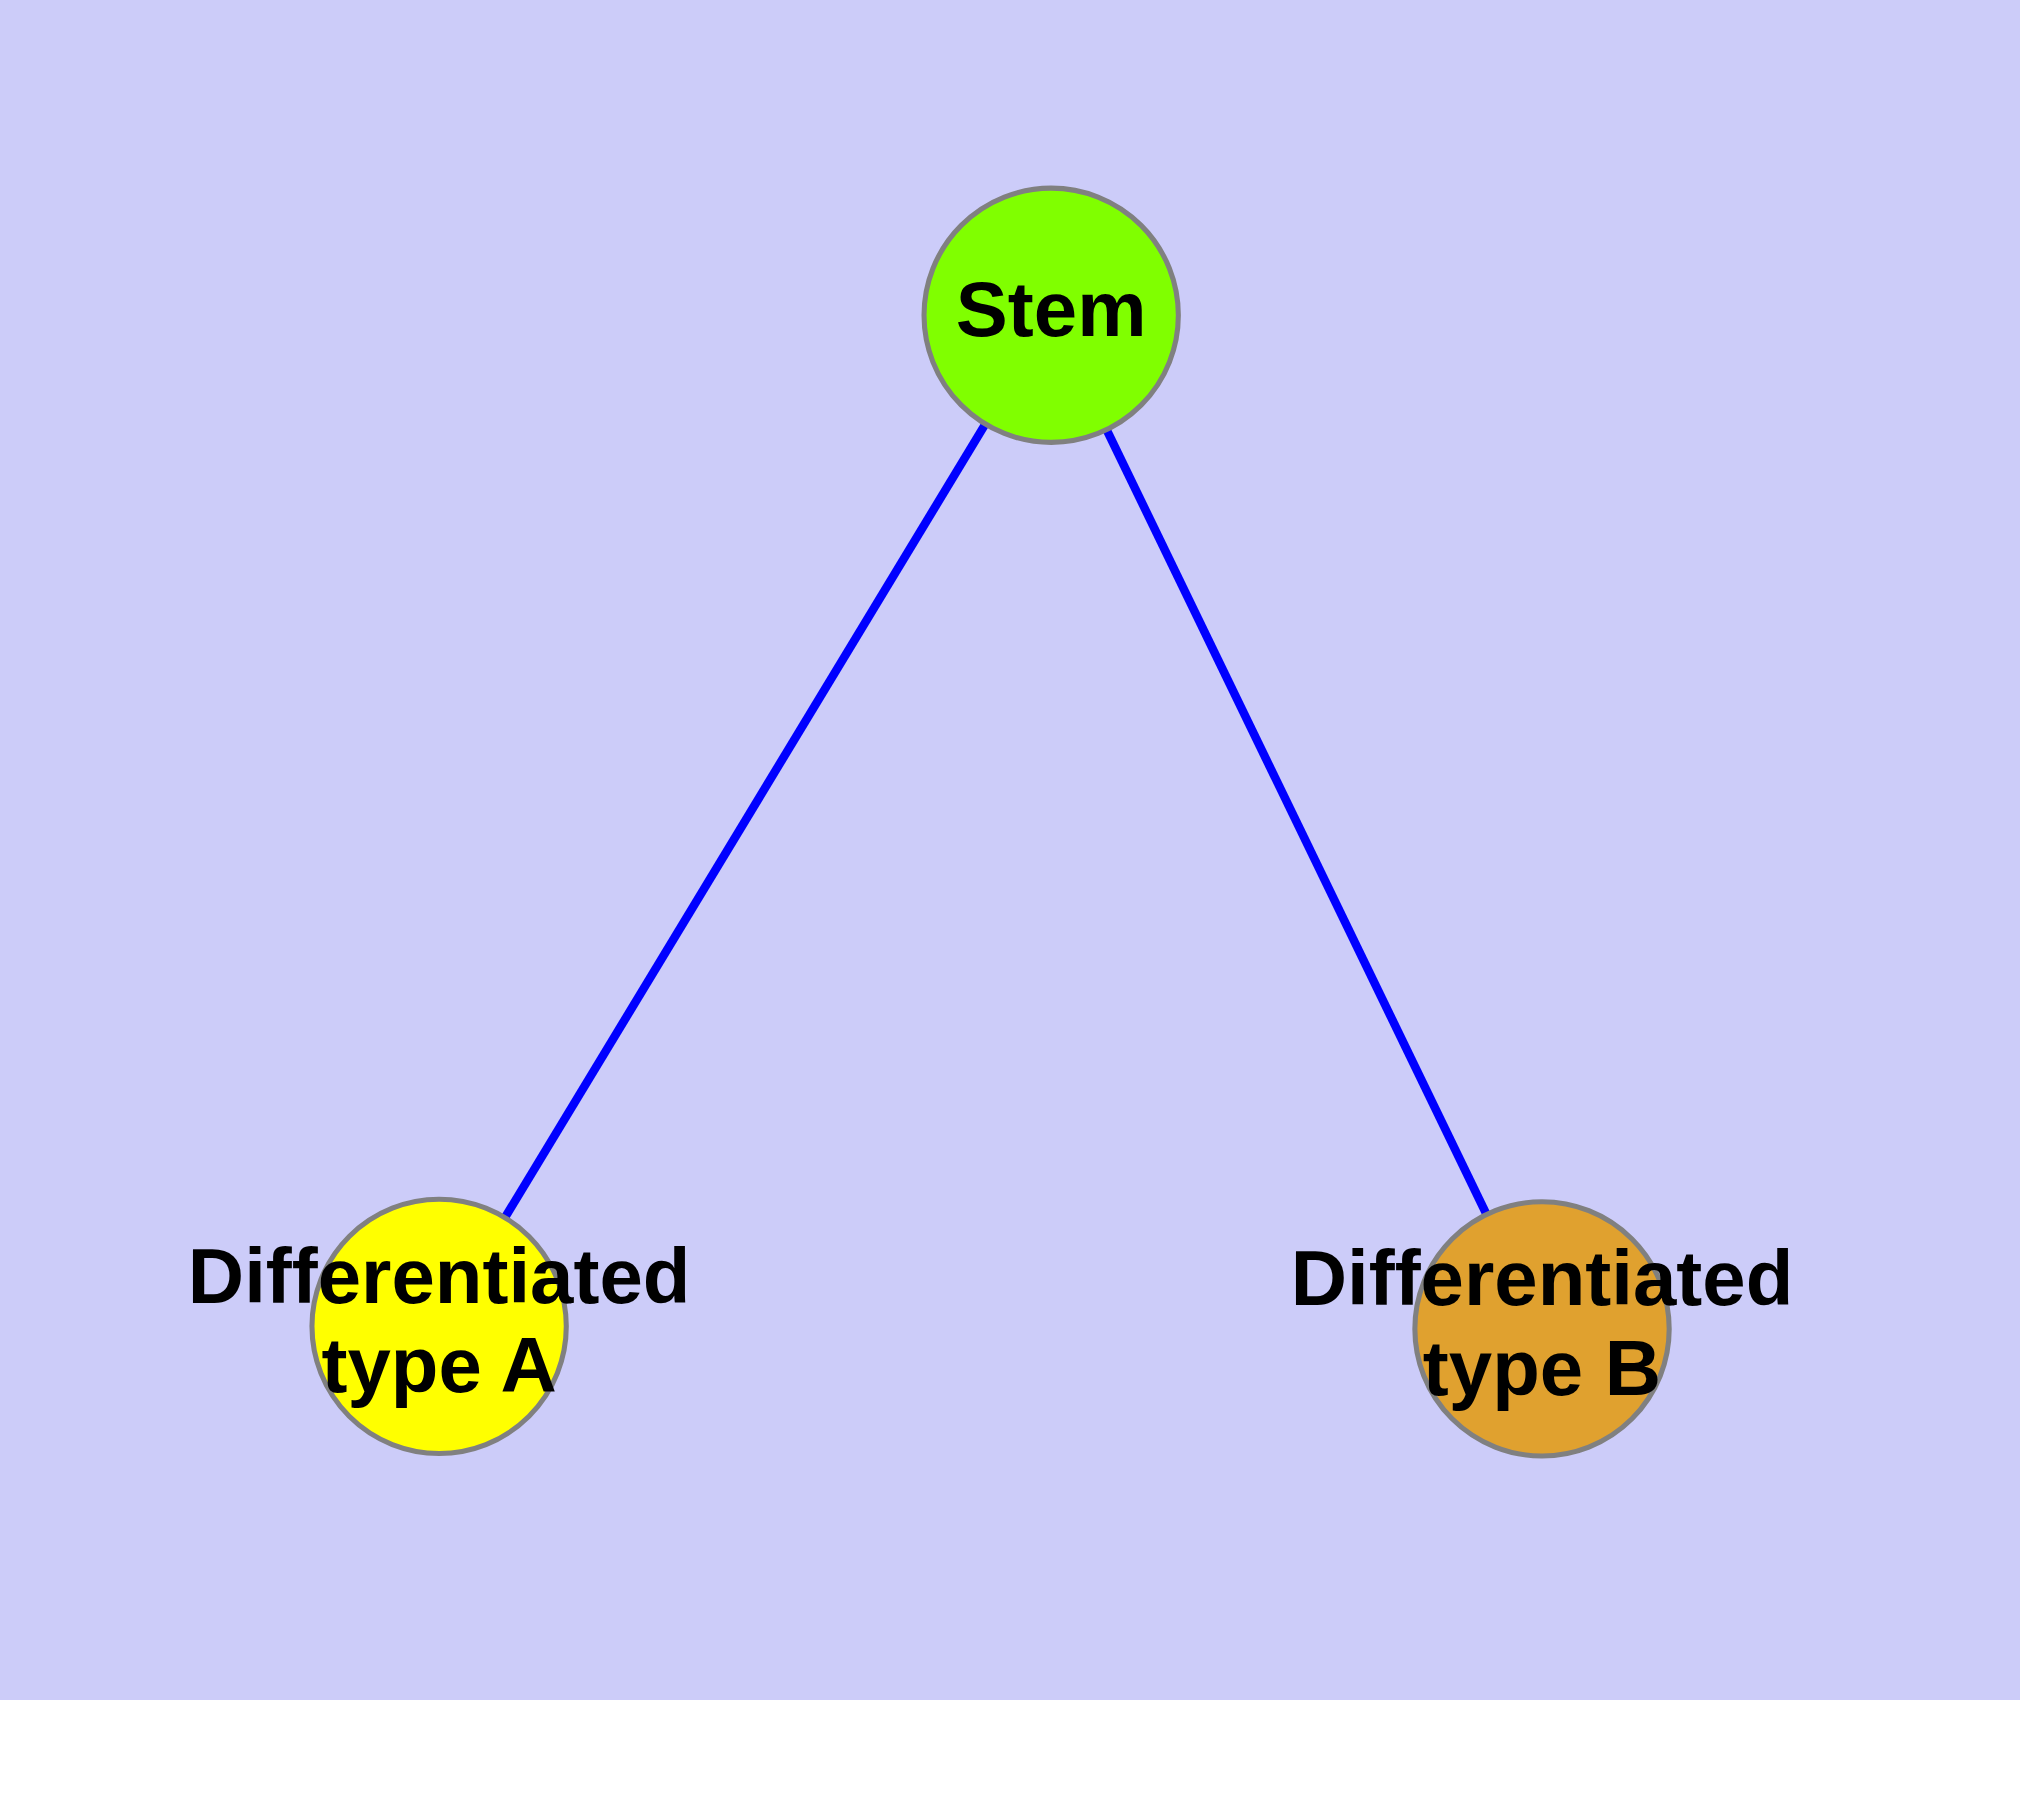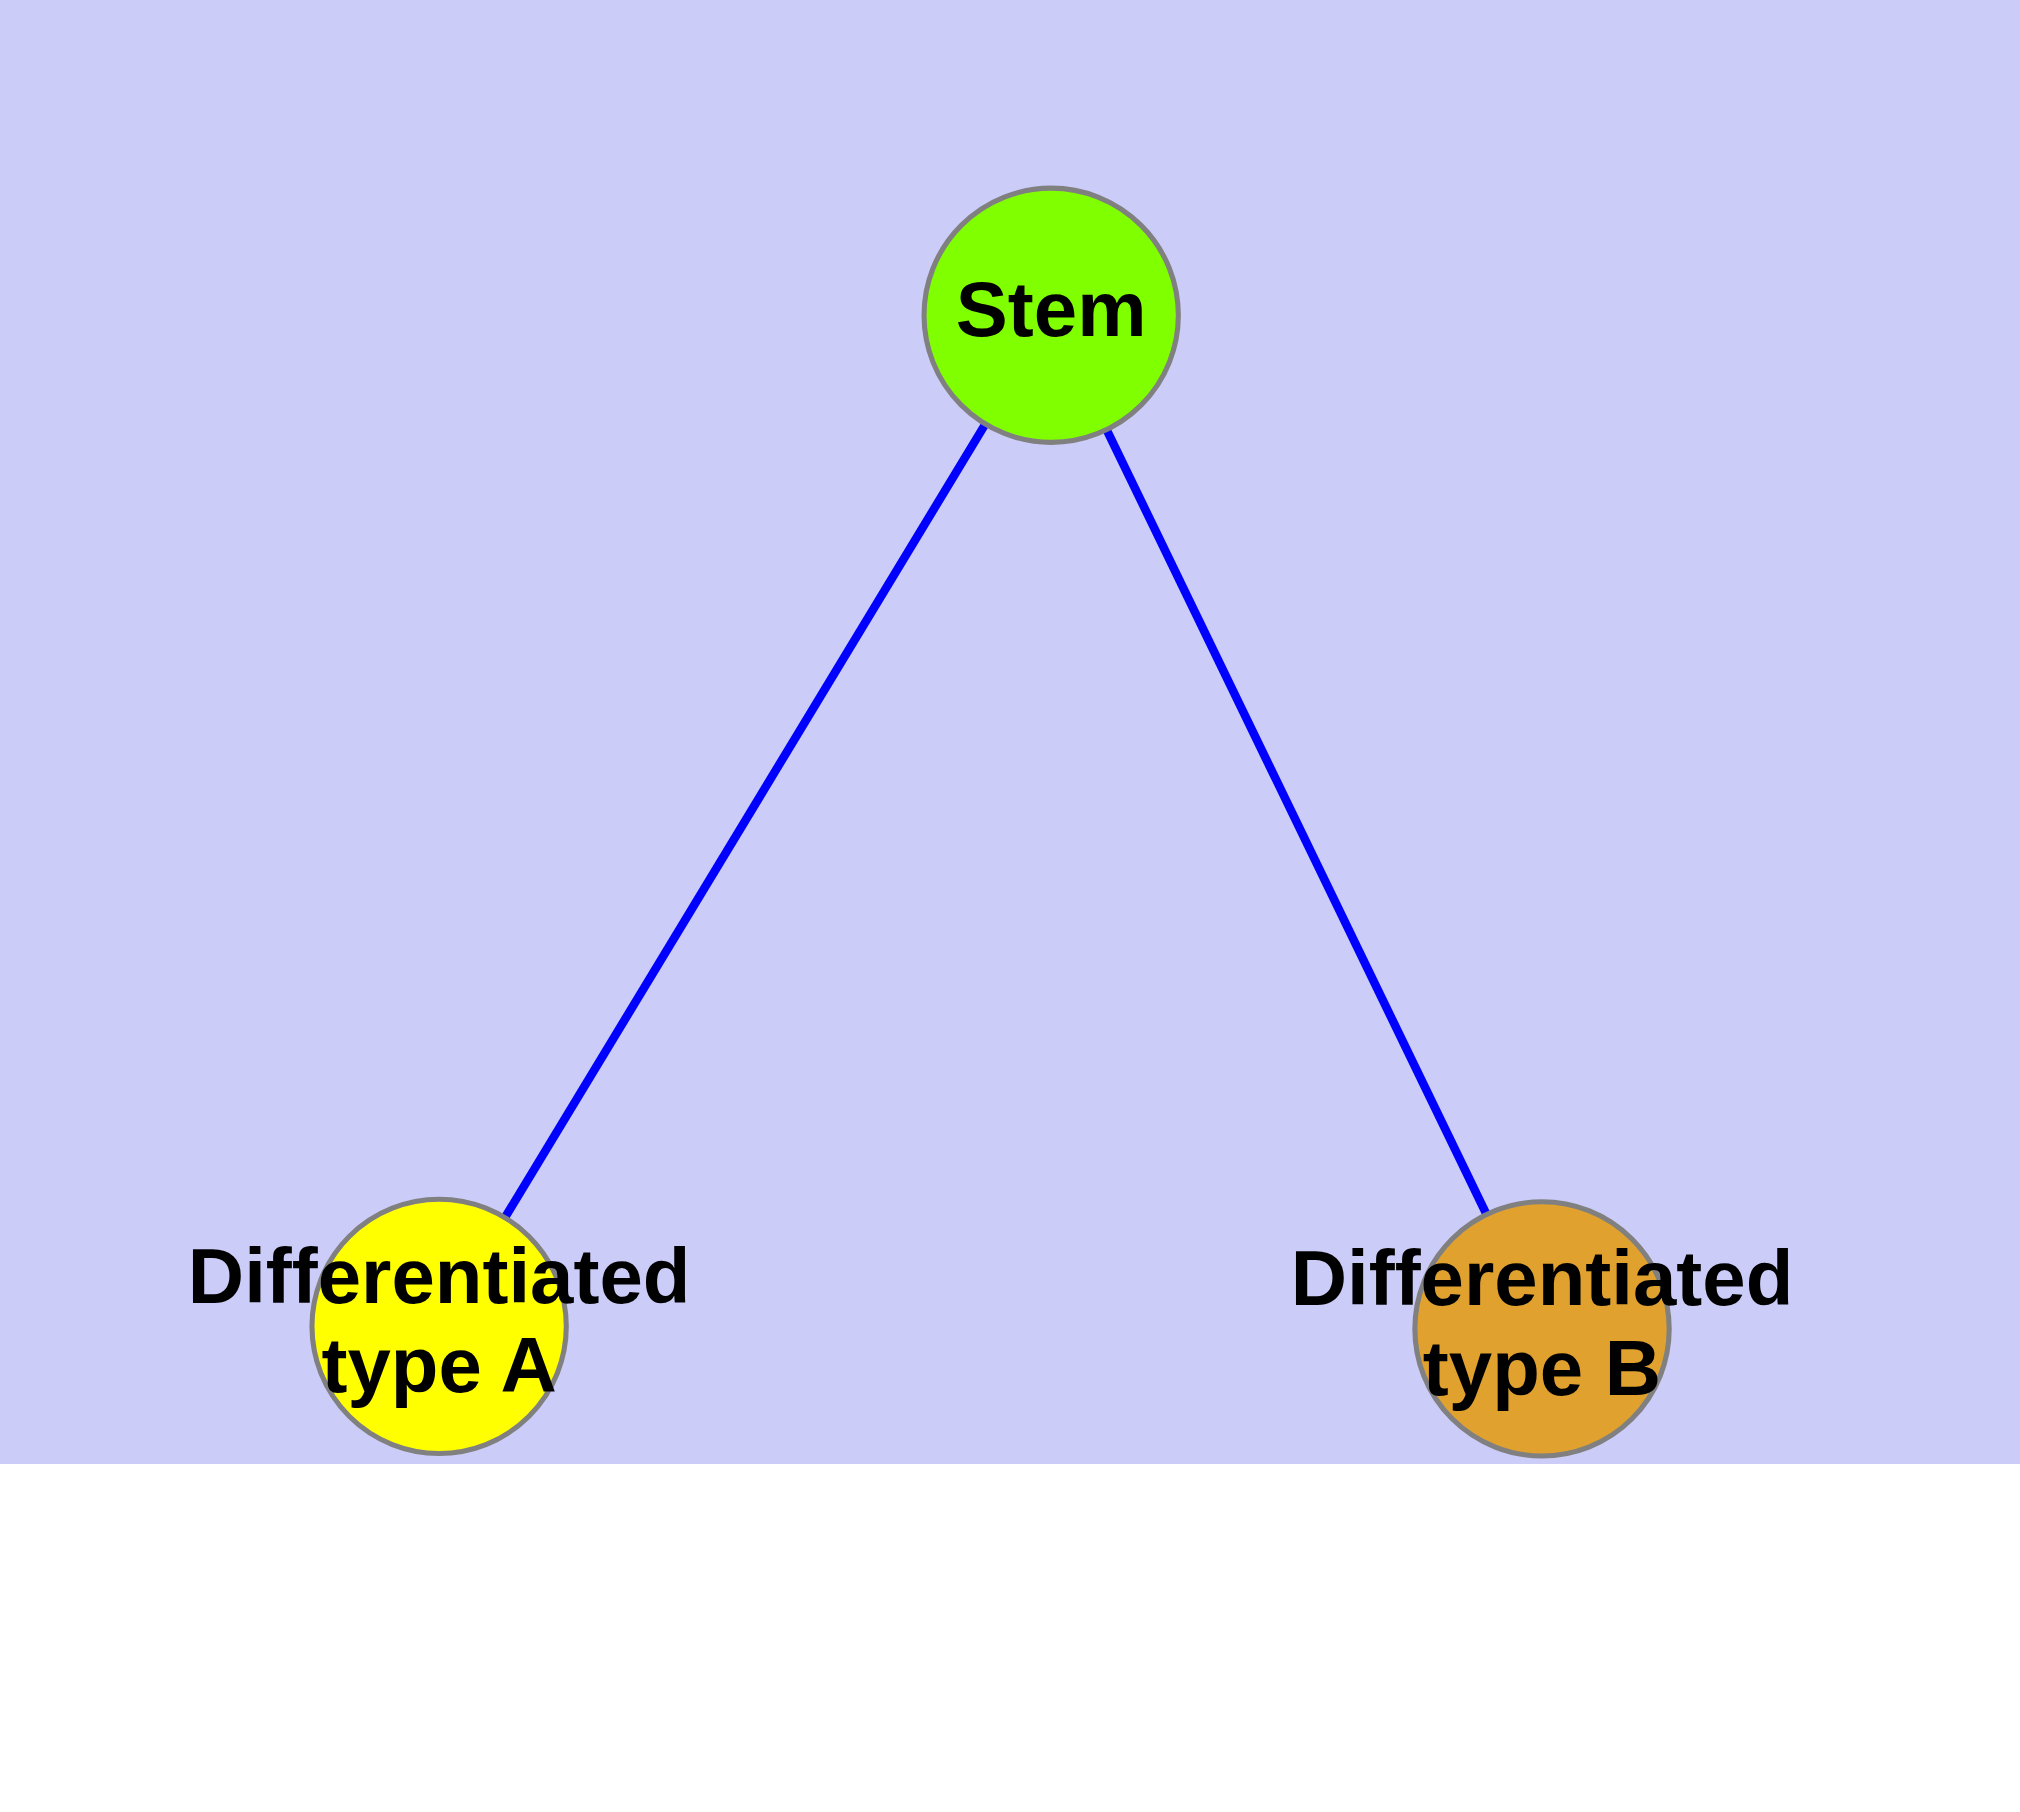--- a/index.html
+++ b/index.html
@@ -3,21 +3,21 @@
 <meta charset="utf-8">
 <style>
   html, body {
     margin: 0;
     padding: 0;
     background: #ffffff;
   }
   #canvas {
     position: relative;
     width: 2021px;
-    height: 1464px;
+    height: 1700px;
     overflow: hidden;
     font-family: "Liberation Sans", sans-serif;
   }
   #graph-svg {
     position: absolute;
     top: 0;
     left: 0;
     width: 2021px;
     height: 1812px;
     display: block;

